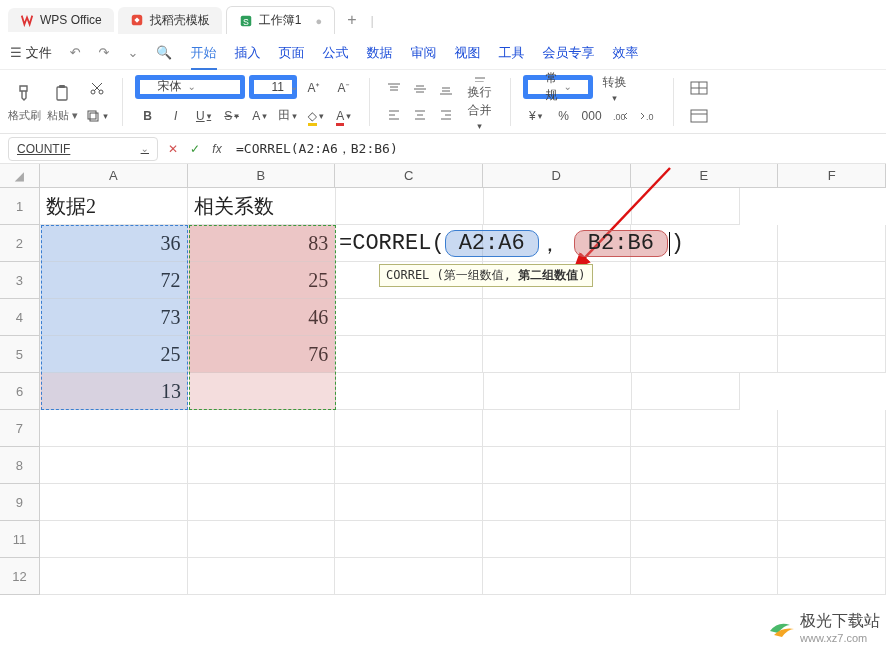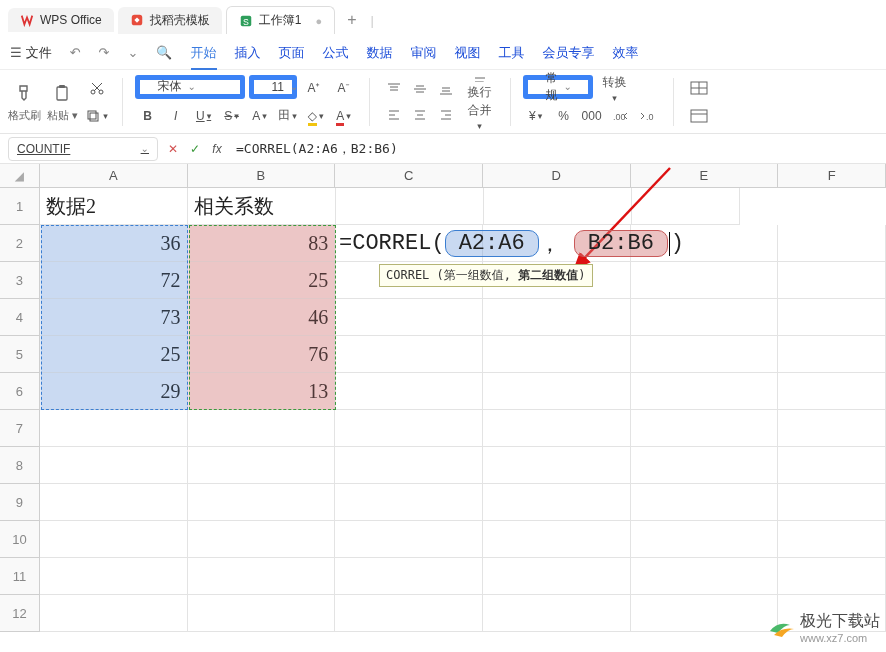--- a/index.html
+++ b/index.html
@@ -491,21 +491,20 @@
         <div class="rowhdr">5</div>
         <div class="cell coA cell-a-fill">25</div>
         <div class="cell coB cell-b-fill">76</div>
         <div class="cell coC"></div>
         <div class="cell coD"></div>
         <div class="cell coE"></div>
         <div class="cell coF"></div>
       </div>
       <div class="datarow">
         <div class="rowhdr">6</div>
-        <div class="cell coA cell-a-fill">29</div>
         <div class="cell coB cell-b-fill">13</div>
         <div class="cell coC"></div>
         <div class="cell coD"></div>
         <div class="cell coE"></div>
         <div class="cell coF"></div>
       </div>
       <div class="datarow">
         <div class="rowhdr">7</div>
         <div class="cell coA"></div>
         <div class="cell coB"></div>
@@ -518,29 +517,20 @@
         <div class="rowhdr">8</div>
         <div class="cell coA"></div>
         <div class="cell coB"></div>
         <div class="cell coC"></div>
         <div class="cell coD"></div>
         <div class="cell coE"></div>
         <div class="cell coF"></div>
       </div>
       <div class="datarow">
         <div class="rowhdr">9</div>
-        <div class="cell coA"></div>
-        <div class="cell coB"></div>
-        <div class="cell coC"></div>
-        <div class="cell coD"></div>
-        <div class="cell coE"></div>
-        <div class="cell coF"></div>
-      </div>
-      <div class="datarow">
-        <div class="rowhdr">10</div>
         <div class="cell coA"></div>
         <div class="cell coB"></div>
         <div class="cell coC"></div>
         <div class="cell coD"></div>
         <div class="cell coE"></div>
         <div class="cell coF"></div>
       </div>
       <div class="datarow">
         <div class="rowhdr">11</div>
         <div class="cell coA"></div>

